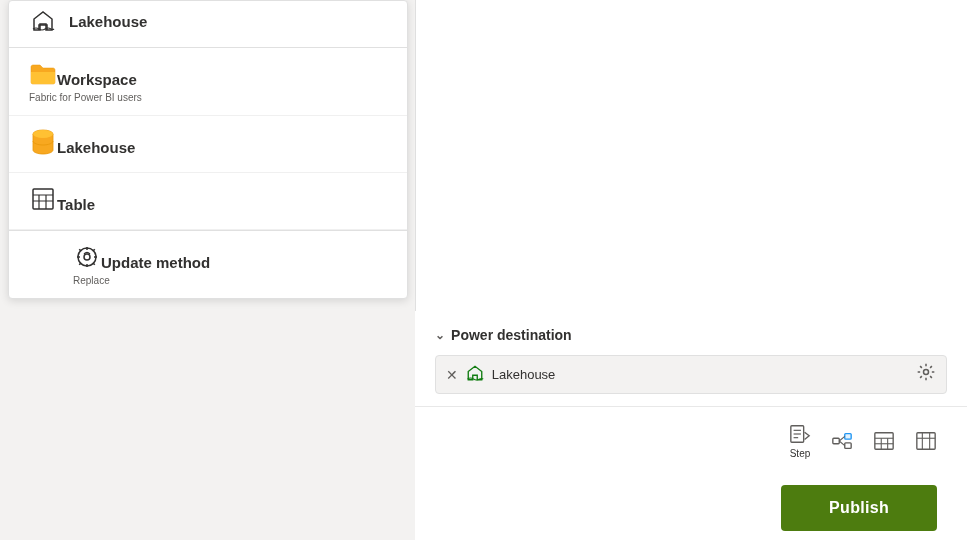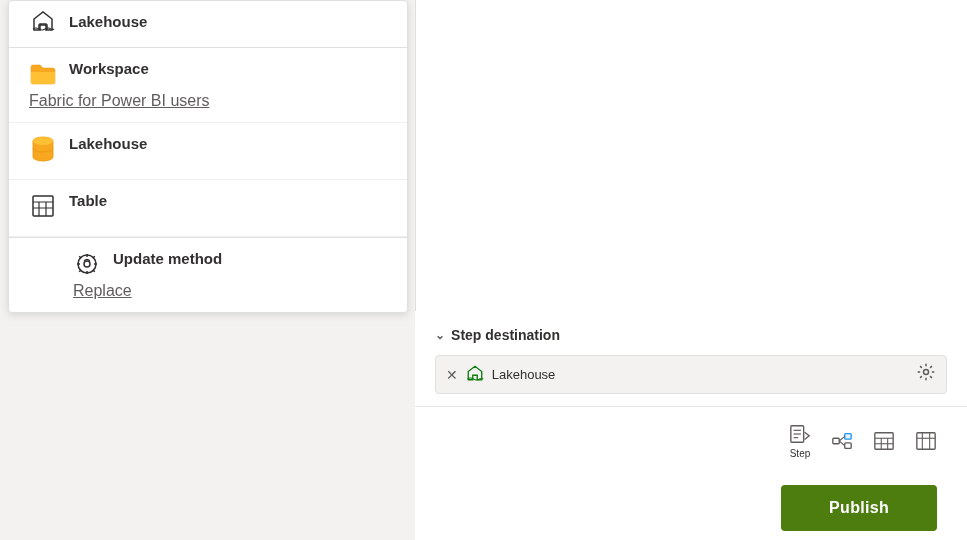--- a/index.html
+++ b/index.html
@@ -166,46 +166,44 @@
       border-bottom: 1px solid #f0f0f0;
     }
 
     .dropdown-item:last-child {
       border-bottom: none;
       margin-left: 44px;
     }
 
     .item-header {
       display: flex;
-      align-items: flex-start;
-      gap: 12px;
+      align-items: flex-end;
       margin-bottom: 4px;
     }
 
     .item-icon {
       width: 28px;
       height: 28px;
       display: flex;
       align-items: center;
       justify-content: center;
       flex-shrink: 0;
     }
 
     .item-title {
       font-size: 15px;
       font-weight: 600;
       color: #323130;
     }
 
     .item-subtitle {
-      font-size: 16px;
+      font-size: 10px;
       color: #605e5c;
       padding-left: 0;
       margin-top: 2px;
-      text-decoration: underline;
     }
 
     .divider {
       border: none;
       border-top: 1px solid #e0e0e0;
       margin: 0;
     }
 
     
     .left-bg {
@@ -314,21 +312,21 @@
       <span class="item-title">Update method</span>
     </div>
     <div class="item-subtitle">Replace</div>
   </div>
 
 </div>
 
 <div class="data-destination">
   <div class="data-destination-header">
     <span class="chevron-icon">⌄</span>
-    <span>Step destination</span>
+    <span>Power destination</span>
   </div>
   <div class="destination-row">
     <span class="close-btn">✕</span>
     <span class="lakehouse-icon-small">
       <svg width="18" height="18" viewBox="0 0 24 24" fill="none" xmlns="http://www.w3.org/2000/svg">
         <path d="M3 10L12 3L21 10V21H15V15H9V21H3V10Z" stroke="#107c10" stroke-width="1.8" fill="none"></path>
         <path d="M2 20 Q6 17.5 10 20 Q14 22.5 18 20 Q21 18.5 23 20" stroke="#107c10" stroke-width="1.4" fill="none"></path>
       </svg>
     </span>
     <span class="destination-label">Lakehouse</span>

